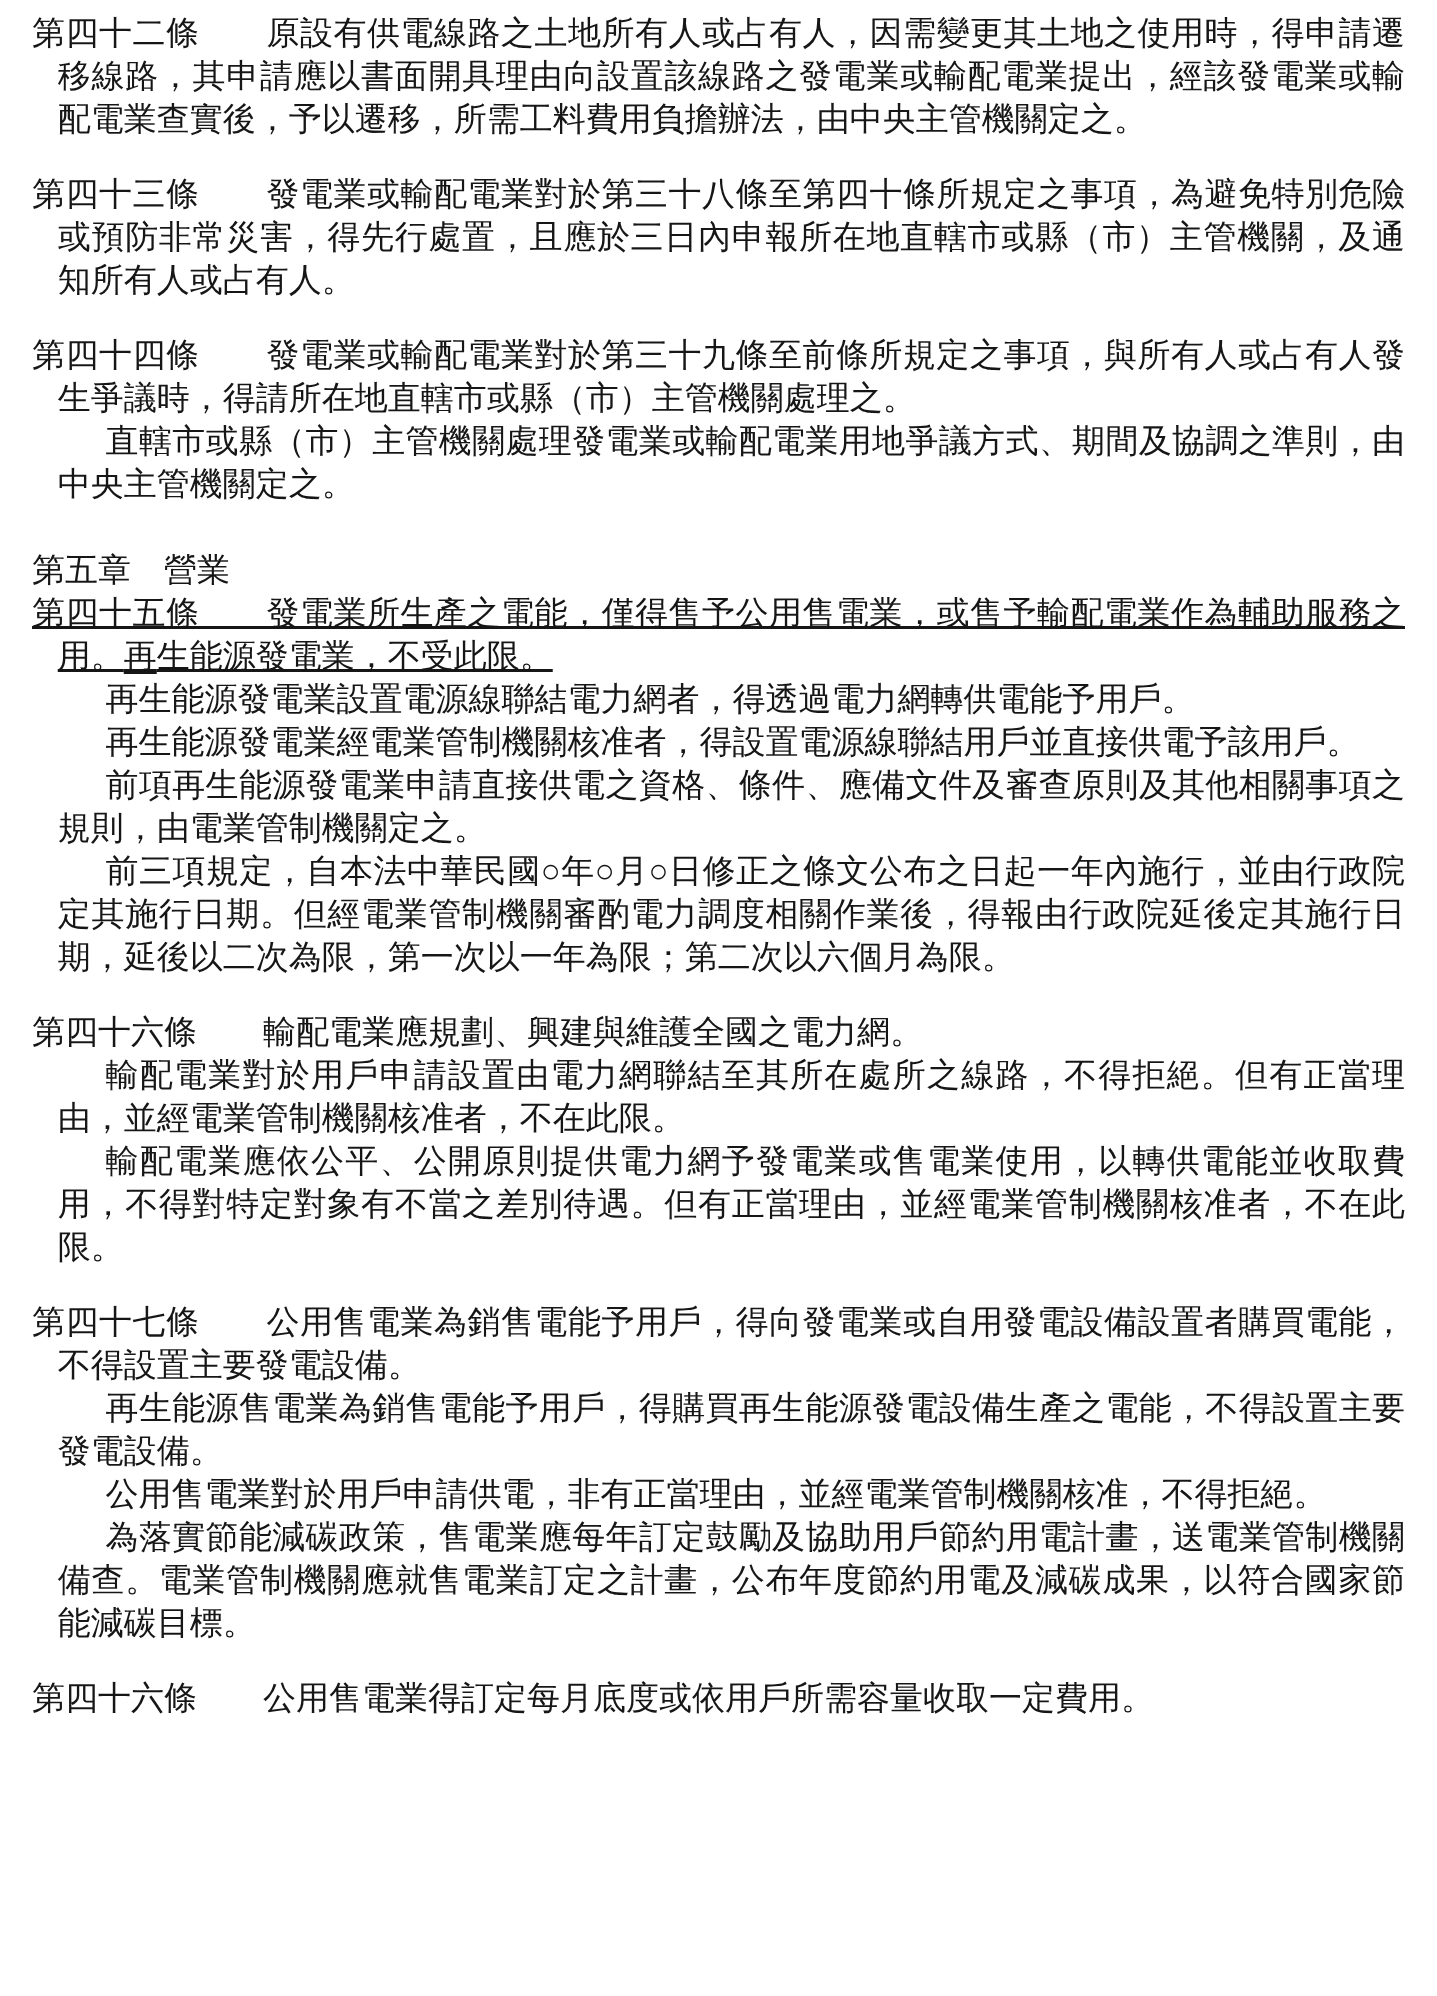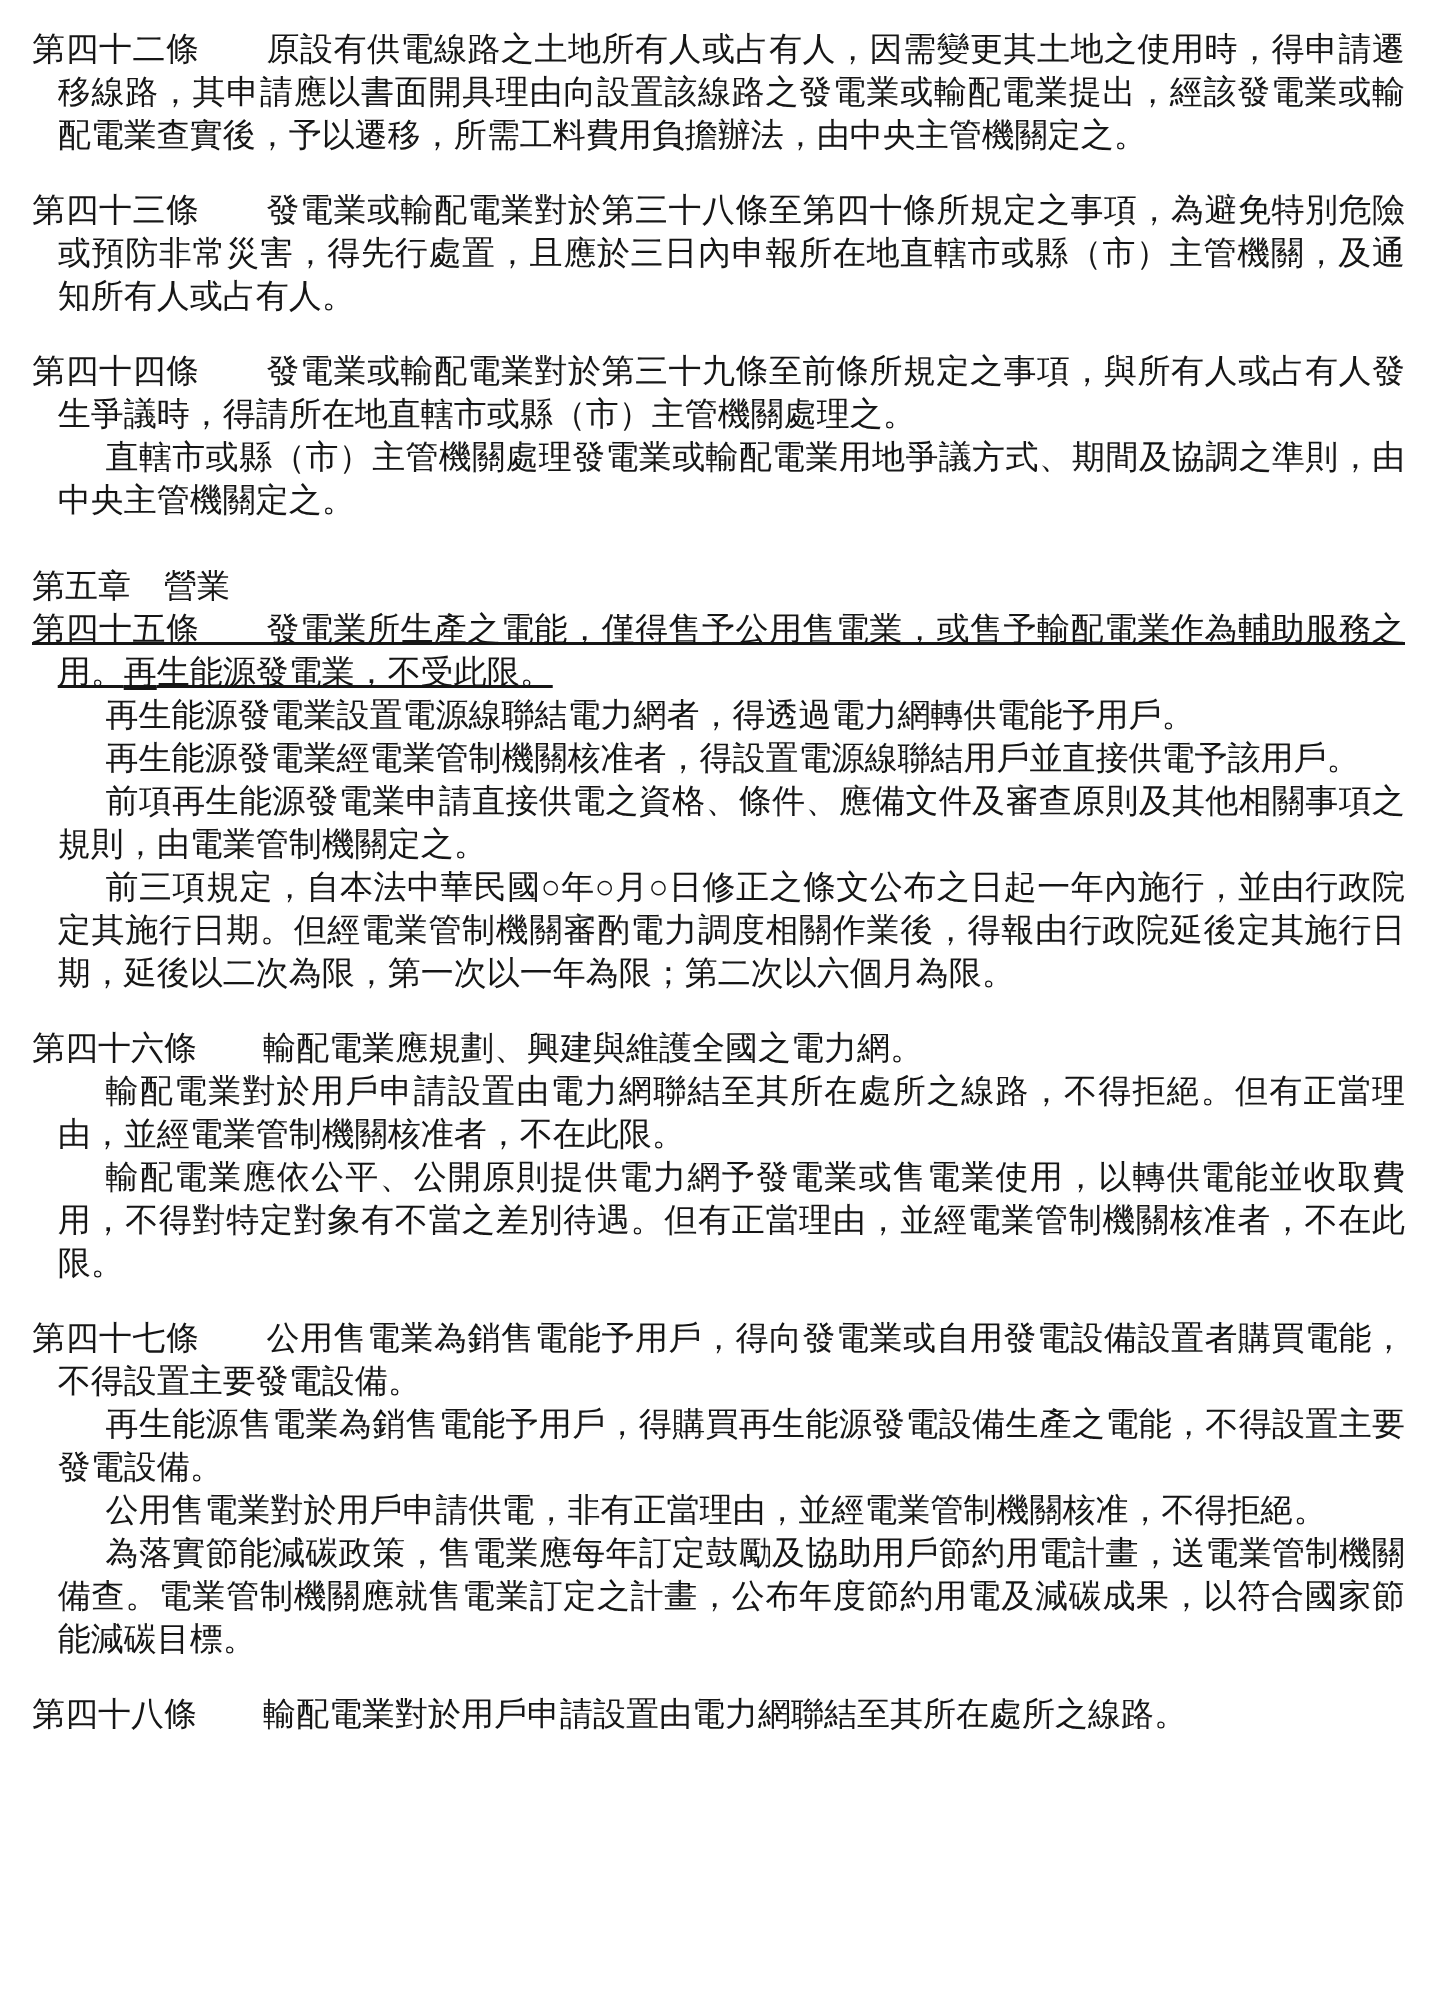--- a/index.html
+++ b/index.html
@@ -34,21 +34,21 @@
   }
   
   .paragraph {
     padding-left: 0.78em;
     text-indent: 1.45em;
   }
   
   .chapter {
     margin-top: 43px;
   }
-  main section > p:first-child { margin-top: 16px; }
+  main section > p:first-child { margin-top: 0; }
   .chapter + .article { margin-top: 0; text-decoration: underline; }
   
   .u {
     text-decoration: underline;
     text-underline-offset: 4px;
   }
 </style>
 </head>
 <body>
 
@@ -64,15 +64,15 @@
       <p class="paragraph"><span>再生能源發電業經電業管制機關核准者，得設置電源線聯結用戶並直接供電予該用戶。</span></p>
       <p class="paragraph"><span>前項再生能源發電業申請直接供電之資格、條件、應備文件及審查原則及其他相關事項之規則，由電業管制機關定之。</span></p>
       <p class="paragraph"><span>前三項規定，自本法中華民國○年○月○日修正之條文公布之日起一年內施行，並由行政院定其施行日期。但經電業管制機關審酌電力調度相關作業後，得報由行政院延後定其施行日期，延後以二次為限，第一次以一年為限；第二次以六個月為限。</span></p>
       <p class="article"><span>第四十六條　　輸配電業應規劃、興建與維護全國之電力網。</span></p>
       <p class="paragraph"><span>輸配電業對於用戶申請設置由電力網聯結至其所在處所之線路，不得拒絕。但有正當理由，並經電業管制機關核准者，不在此限。</span></p>
       <p class="paragraph"><span>輸配電業應依公平、公開原則提供電力網予發電業或售電業使用，以轉供電能並收取費用，不得對特定對象有不當之差別待遇。但有正當理由，並經電業管制機關核准者，不在此限。</span></p>
       <p class="article"><span>第四十七條　　公用售電業為銷售電能予用戶，得向發電業或自用發電設備設置者購買電能，不得設置主要發電設備。</span></p>
       <p class="paragraph"><span>再生能源售電業為銷售電能予用戶，得購買再生能源發電設備生產之電能，不得設置主要發電設備。</span></p>
       <p class="paragraph"><span>公用售電業對於用戶申請供電，非有正當理由，並經電業管制機關核准，不得拒絕。</span></p>
       <p class="paragraph"><span>為落實節能減碳政策，售電業應每年訂定鼓勵及協助用戶節約用電計畫，送電業管制機關備查。電業管制機關應就售電業訂定之計畫，公布年度節約用電及減碳成果，以符合國家節能減碳目標。</span></p>
-      <p class="article"><span>第四十八條　　輸配電業對於用戶申請設置由電力網聯結至其所在處所之線路。</span></p>
+      <p class="article"><span>第四十六條　　公用售電業得訂定每月底度或依用戶所需容量收取一定費用。</span></p>
     </section>
 </main>
 
 </body></html>

